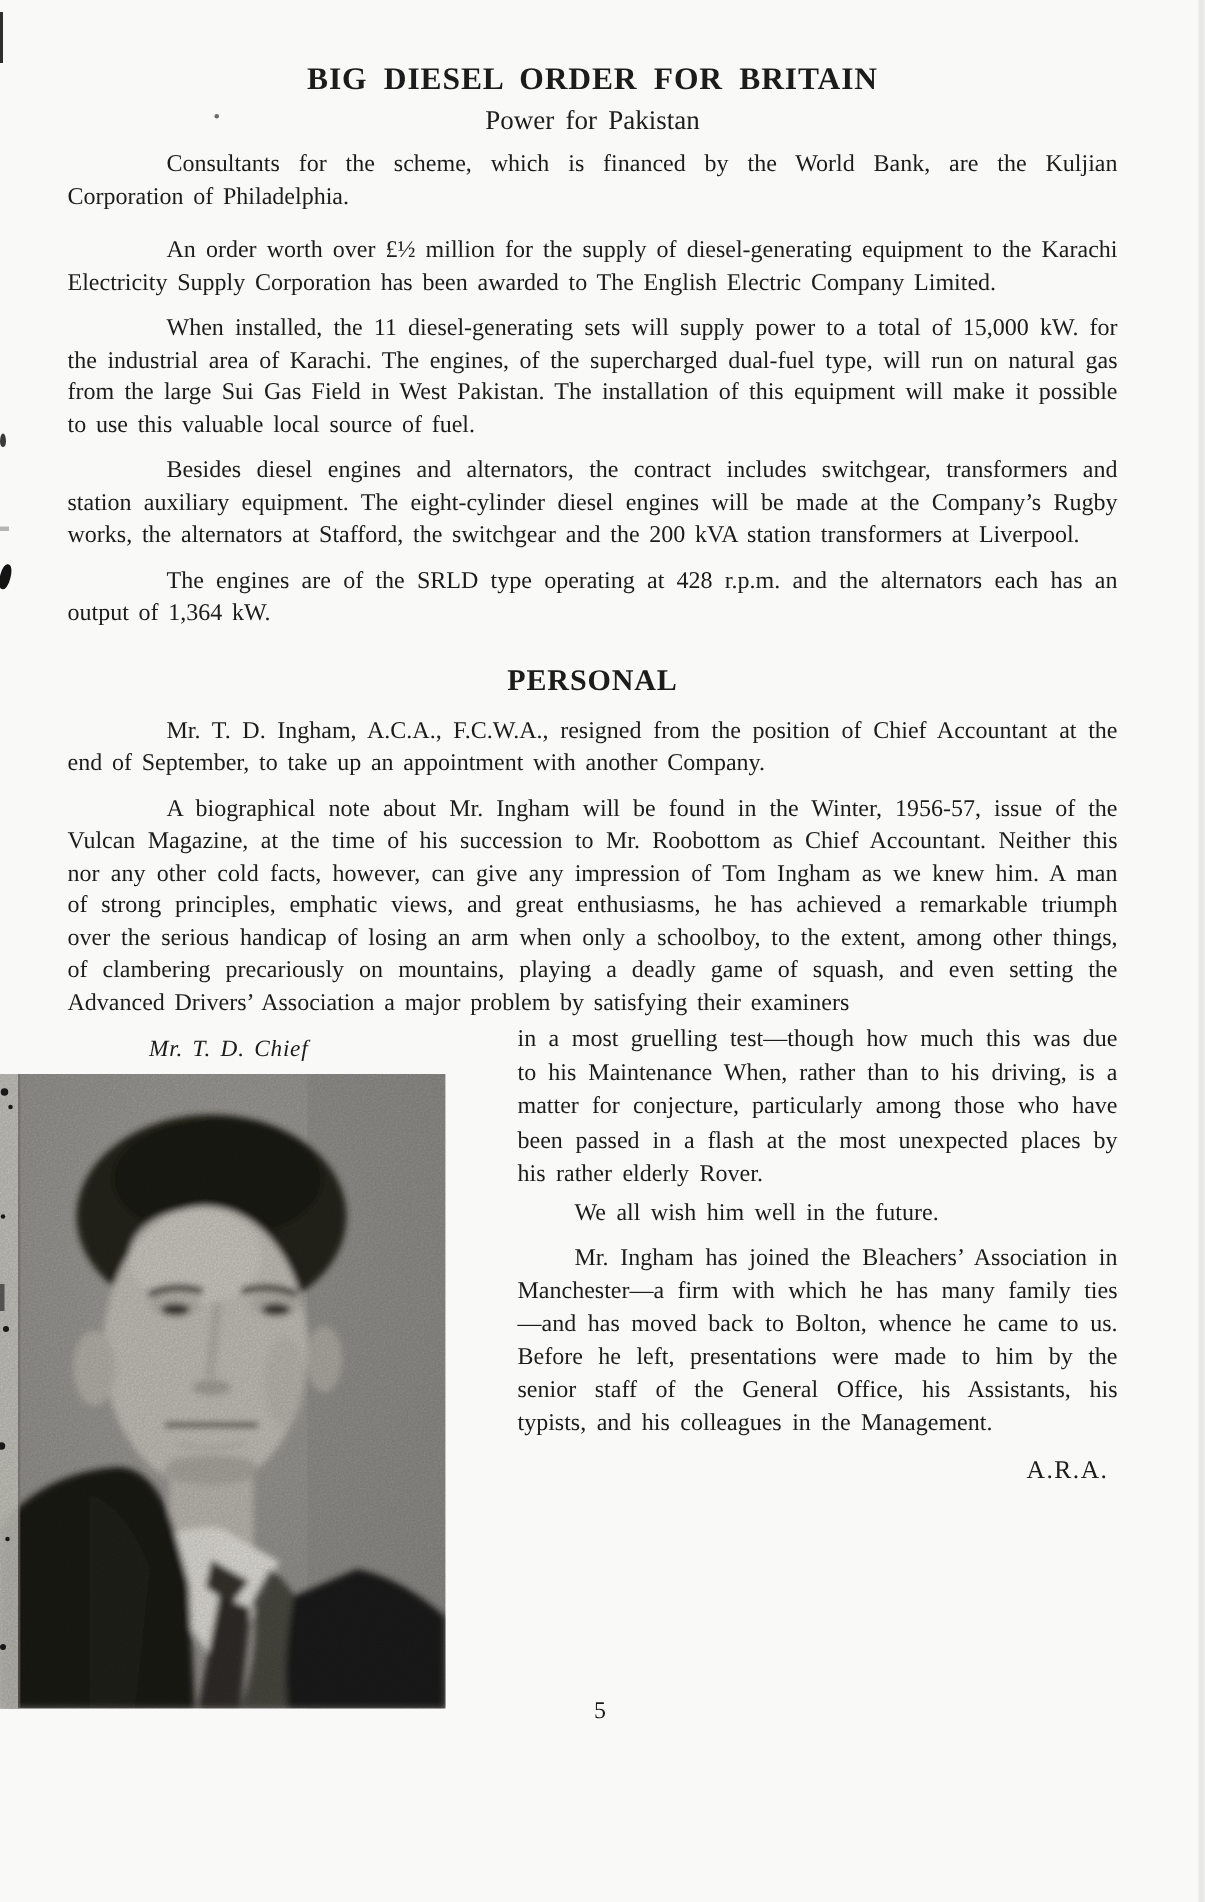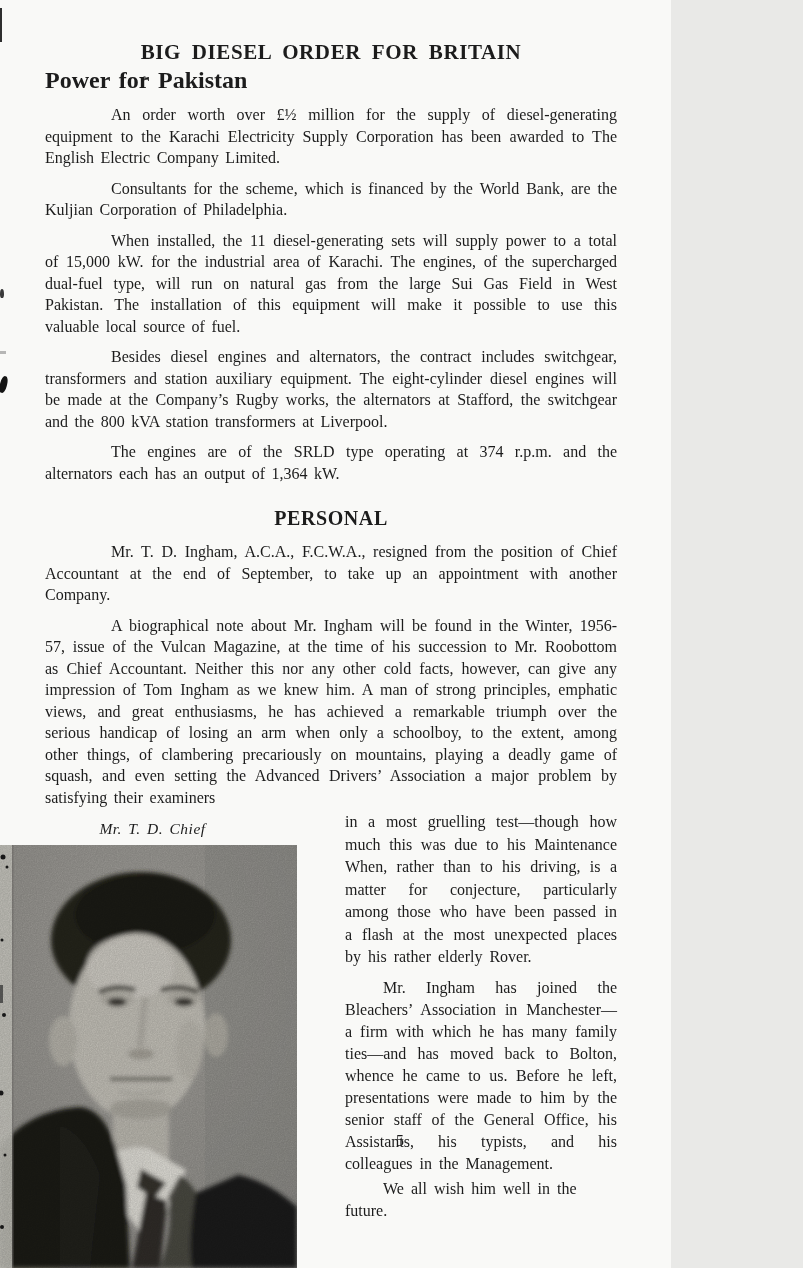--- a/index.html
+++ b/index.html
@@ -3,37 +3,37 @@
 <meta charset="utf-8">
 <style>
   html, body { margin: 0; padding: 0; }
   body {
     width: 803px; height: 1268px;
     background: #e9e9e7;
     font-family: "Liberation Serif", "DejaVu Serif", serif;
   }
   .page {
     position: relative;
-    width: 671px; height: 1268px;
+    width: 799px; height: 1268px;
     background: #f9f9f7;
     overflow: hidden;
     color: #1c1c1c;
   }
   .content {
     position: absolute; inset: 0;
     padding: 40px 54px 0 45px;
     box-sizing: border-box;
   }
   .article-title {
     font-size: 21px; font-weight: bold; text-align: center;
     letter-spacing: 0.6px; word-spacing: 5px;
     margin: 0; line-height: 24px;
   }
   .article-subtitle {
-    font-size: 24px; font-weight: bold; text-align: left;
+    font-size: 18px; font-weight: normal; text-align: center;
     margin: 6px 0 0 0; line-height: 20px; word-spacing: 3px;
   }
   p.body {
     font-size: 16px; line-height: 21.5px;
     text-align: justify; text-indent: 66px;
     word-spacing: 2.5px;
     margin: 9px 0 0 0;
   }
   p.body.first { margin-top: 14px; }
   .section-title {
@@ -97,25 +97,25 @@
   <div class="artifact a-dot"></div>
   <div class="artifact a-c"></div>
   <div class="artifact a-dash"></div>
   <div class="artifact a-blob"></div>
 
   <div class="content">
 
     <h1 class="article-title">BIG DIESEL ORDER FOR BRITAIN</h1>
     <h2 class="article-subtitle">Power for Pakistan</h2>
 
+    <p class="body">Consultants for the scheme, which is financed by the World Bank, are the Kuljian Corporation of Philadelphia.</p>
     <p class="body first">An order worth over £½ million for the supply of diesel-generating equipment to the Karachi Electricity Supply Corporation has been awarded to The English Electric Company Limited.</p>
-    <p class="body">Consultants for the scheme, which is financed by the World Bank, are the Kuljian Corporation of Philadelphia.</p>
     <p class="body">When installed, the 11 diesel-generating sets will supply power to a total of 15,000 kW. for the industrial area of Karachi. The engines, of the supercharged dual-fuel type, will run on natural gas from the large Sui Gas Field in West Pakistan. The installation of this equipment will make it possible to use this valuable local source of fuel.</p>
-    <p class="body">Besides diesel engines and alternators, the contract includes switchgear, transformers and station auxiliary equipment. The eight-cylinder diesel engines will be made at the Company’s Rugby works, the alternators at Stafford, the switchgear and the 800 kVA station transformers at Liverpool.</p>
-    <p class="body">The engines are of the SRLD type operating at 374 r.p.m. and the alternators each has an output of 1,364 kW.</p>
+    <p class="body">Besides diesel engines and alternators, the contract includes switchgear, transformers and station auxiliary equipment. The eight-cylinder diesel engines will be made at the Company’s Rugby works, the alternators at Stafford, the switchgear and the 200 kVA station transformers at Liverpool.</p>
+    <p class="body">The engines are of the SRLD type operating at 428 r.p.m. and the alternators each has an output of 1,364 kW.</p>
 
     <h3 class="section-title">PERSONAL</h3>
 
     <p class="body" style="margin-top:12px">Mr. T. D. Ingham, A.C.A., F.C.W.A., resigned from the position of Chief Accountant at the end of September, to take up an appointment with another Company.</p>
     <p class="body">A biographical note about Mr. Ingham will be found in the Winter, 1956-57, issue of the Vulcan Magazine, at the time of his succession to Mr. Roobottom as Chief Accountant.  Neither this nor any other cold facts, however, can give any impression of Tom Ingham as we knew him.  A man of strong principles, emphatic views, and great enthusiasms, he has achieved a remarkable triumph over the serious handicap of losing an arm when only a schoolboy, to the extent, among other things, of clambering precariously on mountains, playing a deadly game of squash, and even setting the Advanced Drivers’ Association a major problem by satisfying their examiners</p>
 
     <div class="wrap-section">
       <figure class="portrait">
         <figcaption>Mr. T. D. Chief</figcaption>
         <svg class="photo-frame" viewBox="0 0 297 423" xmlns="http://www.w3.org/2000/svg">
@@ -189,20 +189,21 @@
           <circle cx="4" cy="170" r="2" fill="#1c1c1c"></circle>
           <circle cx="1" cy="248" r="2.5" fill="#1c1c1c"></circle>
           <circle cx="5" cy="310" r="1.5" fill="#1c1c1c"></circle>
           <circle cx="2" cy="382" r="2" fill="#1c1c1c"></circle>
 
           <rect width="297" height="423" filter="url(#grain)" opacity="0.18"></rect>
         </svg>
       </figure>
 
       <p class="cont">in a most gruelling test—though how much this was due to his Maintenance When, rather than to his driving, is a matter for conjecture, particularly among those who have been passed in a flash at the most unexpected places by his rather elderly Rover.</p>
+      <p class="rcol tight">We all wish him well in the future.</p>
       <p class="rcol">Mr. Ingham has joined the Bleachers’ Association in Manchester—a firm with which he has many family ties—and has moved back to Bolton, whence he came to us.  Before he left, presentations were made to him by the senior staff of the General Office, his Assistants, his typists, and his colleagues in the Management.</p>
-      <p class="rcol tight">We all wish him well in the future.</p>
+      <p class="signature">A.R.A.</p>
     </div>
 
   </div>
 
   <div class="page-number">5</div>
 </div>
 
 </body></html>

